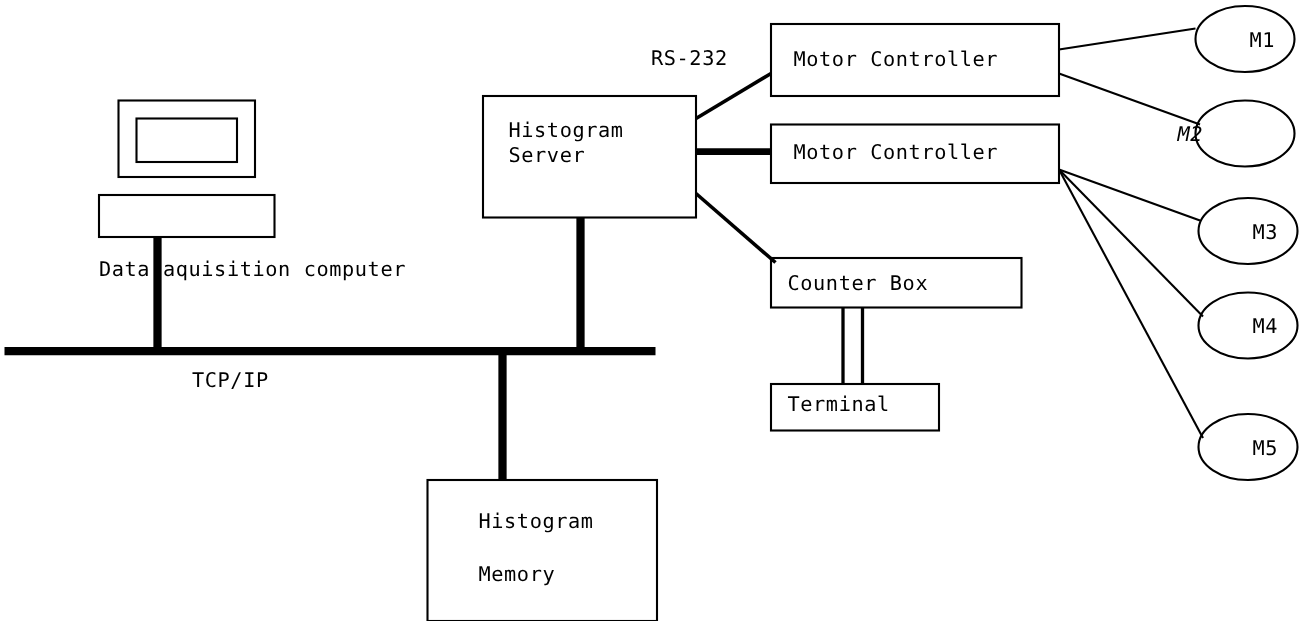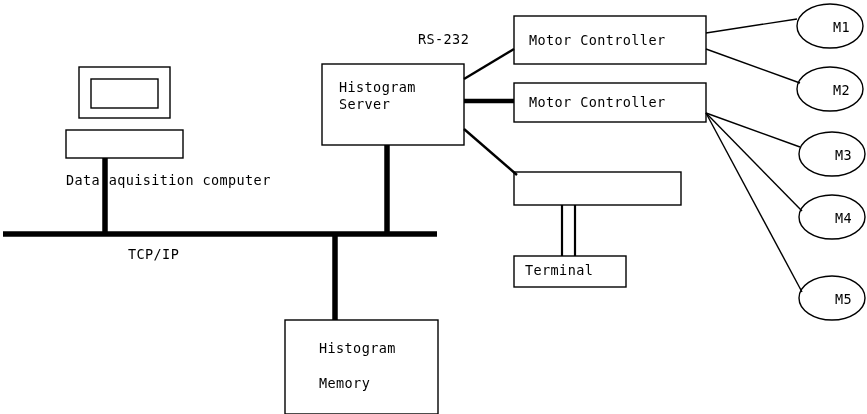--- a/index.html
+++ b/index.html
@@ -63,38 +63,39 @@
 
       <line x1="464" y1="101" x2="514" y2="101" stroke-width="4.5"></line>
 
       <line x1="3" y1="234" x2="437" y2="234" stroke-width="5.5"></line>
       <line x1="105" y1="158" x2="105" y2="234" stroke-width="5.5"></line>
       <line x1="387" y1="145" x2="387" y2="234" stroke-width="5.5"></line>
       <line x1="335" y1="234" x2="335" y2="320" stroke-width="5.5"></line>
     </g>
   </svg>
 
-  <div class="lbl" style="left:418px;top:31px;">RS-232</div>
+  <div class="lbl" style="left:434px;top:31px;">RS-232</div>
 
   <div class="lbl" style="left:128px;top:246px;">TCP/IP</div>
 
   <div class="lbl" style="left:66px;top:172px;">Data aquisition computer</div>
 
   <div class="lbl" style="left:339px;top:79px;">Histogram</div>
   <div class="lbl" style="left:339px;top:96px;">Server</div>
 
   <div class="lbl" style="left:529px;top:32px;">Motor Controller</div>
 
   <div class="lbl" style="left:529px;top:94px;">Motor Controller</div>
 
+  <div class="lbl" style="left:525px;top:181px;">Counter Box</div>
 
   <div class="lbl" style="left:525px;top:262px;">Terminal</div>
 
   <div class="lbl" style="left:319px;top:340px;">Histogram</div>
   <div class="lbl" style="left:319px;top:357px;margin-top:18px;">Memory</div>
 
   <div class="lbl lbl-center" style="left:810px;top:19px;width:40px;">M1</div>
-  <div class="lbl lbl-center" style="left:810px;top:82px;width:40px;">M2</div>
+  <div class="lbl lbl-center" style="left:762px;top:82px;width:40px;font-style:italic;">M2</div>
   <div class="lbl lbl-center" style="left:812px;top:147px;width:40px;">M3</div>
   <div class="lbl lbl-center" style="left:812px;top:210px;width:40px;">M4</div>
   <div class="lbl lbl-center" style="left:812px;top:291px;width:40px;">M5</div>
 
 </div>
 
 </body></html>

